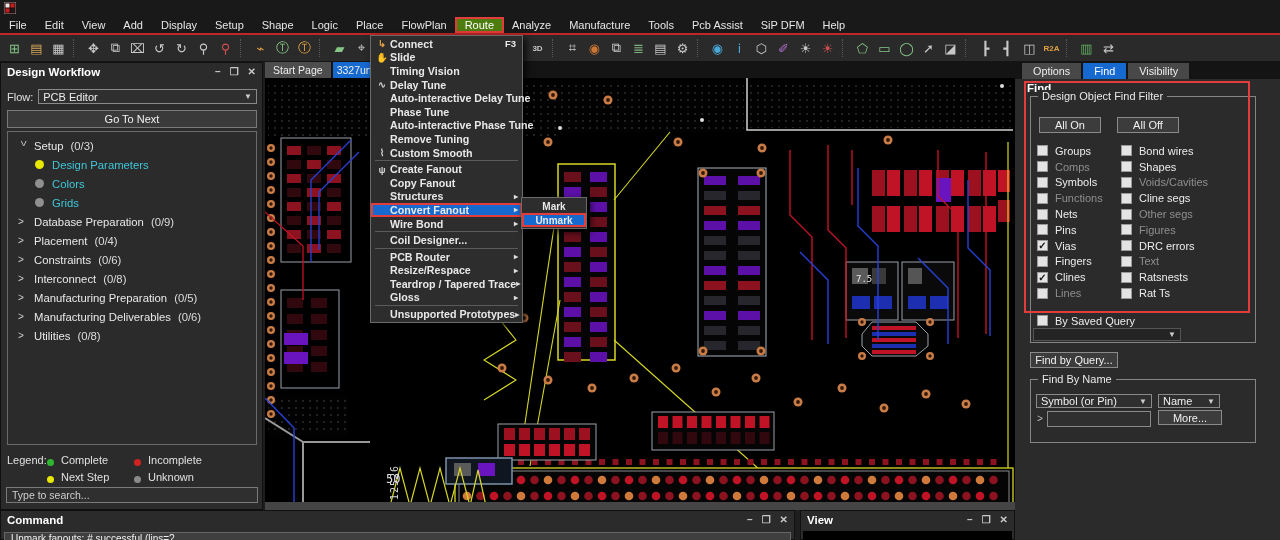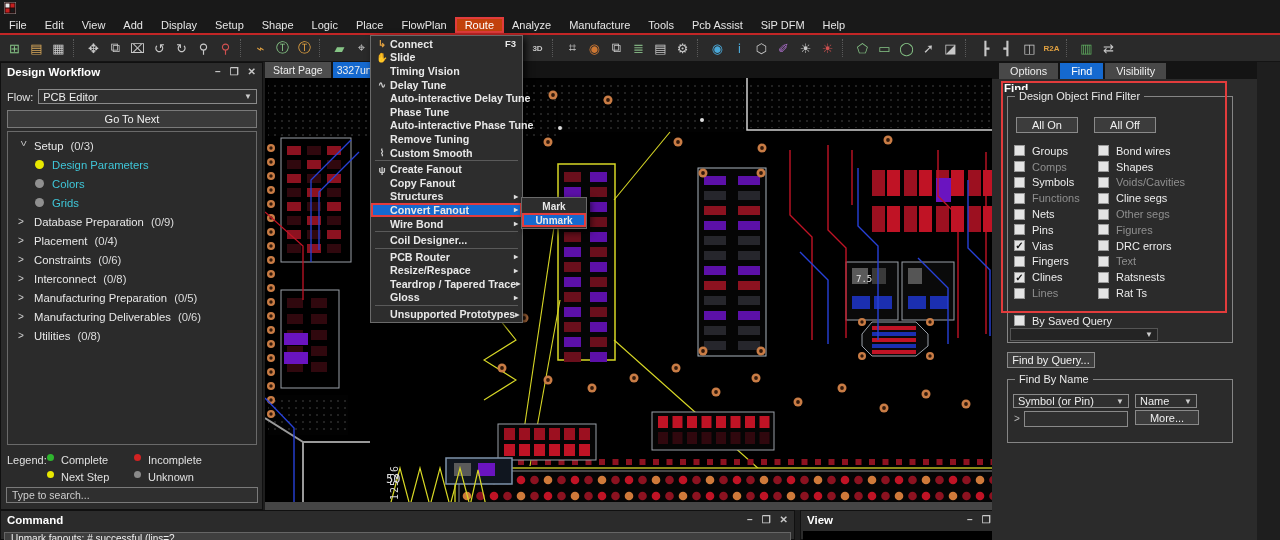--- a/index.html
+++ b/index.html
@@ -6,21 +6,21 @@
   body{width:1280px;height:540px;position:relative;overflow:hidden;background:#1e1e1e;
        font-family:"Liberation Sans",sans-serif;color:#e0e0e0;font-size:11px;}
   
   .titlebar{position:absolute;left:0;top:0;width:1280px;height:16px;background:#191919;
             display:flex;align-items:center;gap:6px;padding-left:4px;box-sizing:border-box;font-size:10.5px;color:#dcdcdc}
   .applogo{width:12px;height:12px}
   
   .menubar{position:absolute;left:0;top:16px;width:1280px;height:17px;background:#191919;
            border-bottom:2px solid #c22626;display:flex;align-items:center;font-size:11px}
   .menu-item{padding:1px 9px;color:#e6e6e6;cursor:default;white-space:nowrap}
-  .menu-item.active{background:#c2410c;color:#fff;outline:2px solid #e23c3c;outline-offset:-1px}
+  .menu-item.active{background:#4d7c0f;color:#fff;outline:2px solid #e23c3c;outline-offset:-1px}
   
   .toolbar{position:absolute;left:0;top:35px;width:1280px;height:27px;background:#2a2a2a;
            display:flex;align-items:center;padding-left:4px;box-sizing:border-box;gap:1px;border-bottom:1px solid #141414}
   .tb{width:21px;height:21px;display:flex;align-items:center;justify-content:center;font-size:13px;color:#c8c8c8;cursor:default}
   .tb.txt{font-size:8px;font-weight:bold}
   .tbsep{width:5px;height:18px;border-left:1px dotted #5a5a5a;margin:0 3px}
   
   .tabstrip{position:absolute;left:265px;top:62px;width:750px;height:16px;background:#141414;display:flex;align-items:flex-end;font-size:10.5px}
   .tab{height:16px;display:flex;align-items:center;padding:0 8px;background:#4d4d4d;color:#eee;margin-right:2px;white-space:nowrap}
   .tab.active{background:#1569cf;width:44px;overflow:hidden;padding:0 2px 0 4px}
@@ -49,32 +49,32 @@
   .trow .chev.exp{transform:rotate(90deg);width:10px;margin-right:6px}
   .trow .tcount{margin-left:7px;color:#dcdcdc}
   .trow.kid{padding-left:27px}
   .dot{width:9px;height:9px;border-radius:50%;margin-right:8px;flex:none}
   .klabel{color:#3fc6d8}
   .legend{position:absolute;left:6px;top:388px;width:250px;font-size:11px}
   .lgrow{height:17px;display:flex;align-items:center}
   .lgrow .lgl{width:40px}
   .lgrow.second{padding-left:40px}
   .lgdot{width:7px;height:7px;border-radius:50%;margin-right:7px;flex:none}
-  .lgitem{display:flex;align-items:flex-start;width:87px}
+  .lgitem{display:flex;align-items:flex-end;width:87px}
   .searchbox{position:absolute;left:5px;right:4px;top:424px;height:14px;background:#2f2f2f;border:1px solid #7a7a7a;
              color:#ddd;font-size:10.5px;padding:0 5px;font-family:"Liberation Sans",sans-serif}
   .searchbox::placeholder{color:#cfcfcf}
   
   .cmd{left:0;top:510px;width:795px;height:30px}
   .cmd-line{position:absolute;left:3px;right:3px;top:21px;height:8px;background:#3f3f3f;border:1px solid #666;
             overflow:hidden;font-size:10px;line-height:12px;padding-left:6px;color:#f0f0f0}
   .viewp{left:800px;top:510px;width:215px;height:30px}
   .view-content{position:absolute;left:2px;right:2px;top:20px;height:9px;background:#000}
   
-  .rpanel{position:absolute;left:992px;top:62px;width:265px;height:478px;background:#8b5cf6}
+  .rpanel{position:absolute;left:1015px;top:62px;width:265px;height:478px;background:#8b5cf6}
   .rtabs{height:17px;display:flex;align-items:flex-end;padding-left:7px;background:#141414;font-size:10.8px}
   .rtab{height:16px;display:flex;align-items:center;padding:0 11px;background:#484848;color:#eee;margin-right:2px}
   .rtab.active{background:#1569cf;color:#fff}
   .rcontent{position:absolute;left:0;top:17px;right:0;bottom:0;background:#2b2b2b}
   .find-title{position:absolute;left:12px;top:3px;font-weight:bold;font-size:11.5px;color:#fff}
   .red-rect{position:absolute;left:9px;top:2px;width:222px;height:228px;border:2px solid #e23c3c;pointer-events:none;z-index:6}
   .groupbox{position:absolute;border:1px solid #858585;box-sizing:border-box}
   .gb-label{position:absolute;top:-7px;left:7px;background:#2b2b2b;padding:0 4px;font-size:11px;color:#e8e8e8}
   .gb1{left:15px;top:17px;width:226px;height:247px}
   .gb2{left:15px;top:300px;width:226px;height:64px}

